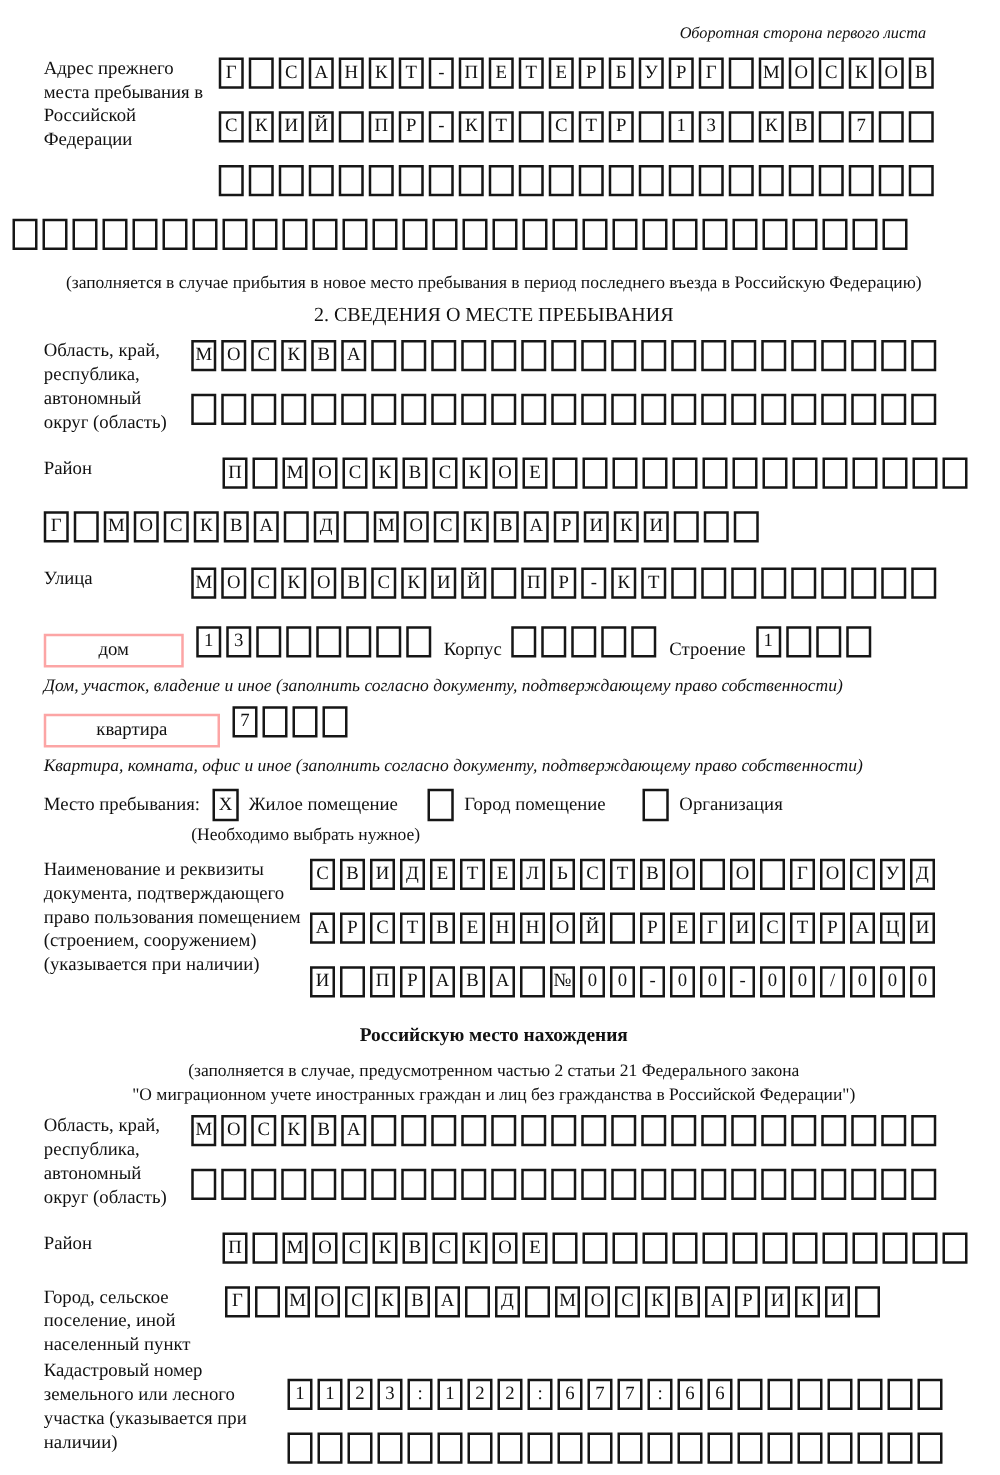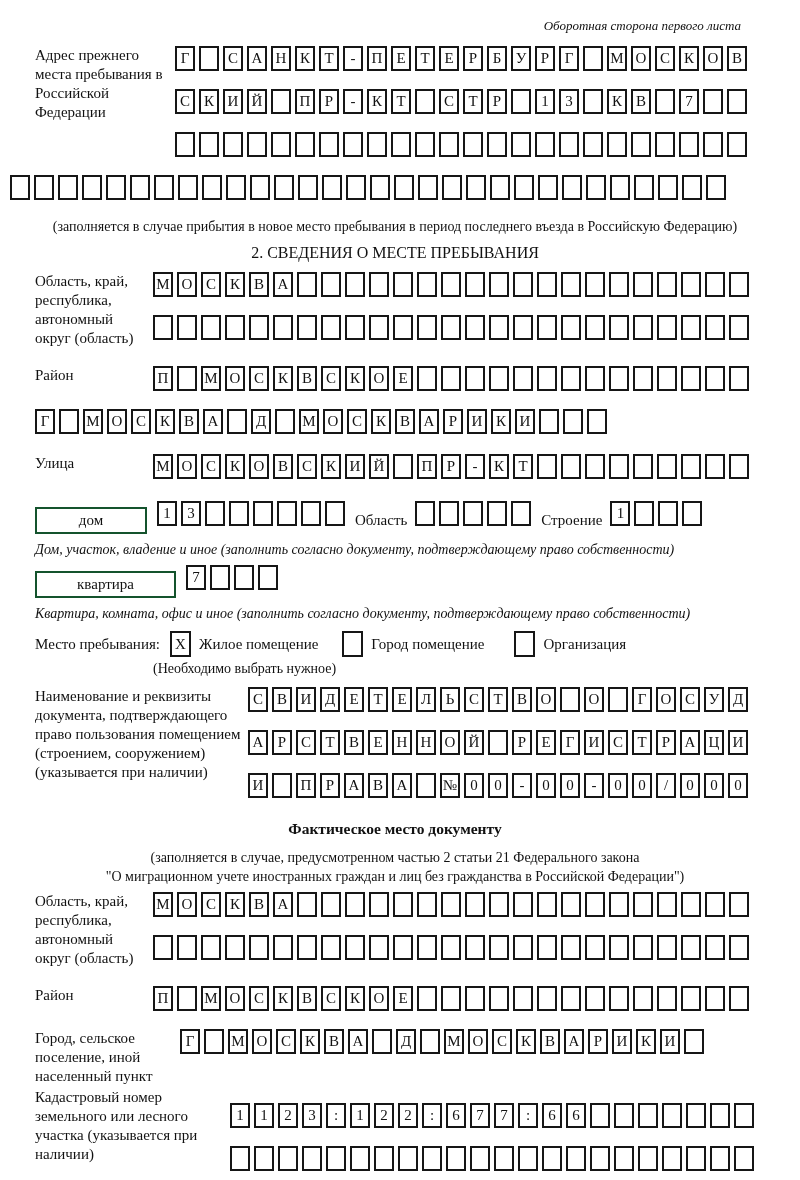--- a/index.html
+++ b/index.html
@@ -28,21 +28,21 @@
   }
   .fullrow { margin-left:-25px; }
 
   .note { font-size:14px; line-height:18px; }
   .center { text-align:center; }
 
   .section-title { text-align:center; font-weight:normal; font-size:16px; margin:8px 0 10px 0; }
   .sub-title { text-align:center; font-weight:bold; font-size:15.5px; margin:6px 0 10px 0; }
 
   .house-row { display:flex; align-items:center; margin:4px 0 2px 0; }
-  .wide-box { border:2px solid #14532d; height:27px; line-height:23px; text-align:center; }
+  .wide-box { border:2px solid #fca5a5; height:27px; line-height:23px; text-align:center; }
   .box-dom { width:112px; margin-right:10px; }
   .box-kv  { width:141px; margin-right:10px; }
   .inline-label { margin:0 8px 0 6px; white-space:nowrap; }
   .house-row .cellrow { margin-bottom:0; }
 
   .note-left { margin:2px 0 6px 0;font-style:italic; }
 
   .stay-row { display:flex; align-items:center; margin-top:8px; }
   .checkbox {
     display:inline-block; width:21px; height:26px; border:2px solid #161616;
@@ -54,21 +54,21 @@
   .gap30 { margin-left:30px; }
   .stay-note { margin:4px 0 10px 118px; font-size:14px; }
 
   .law-note { font-size:14px; line-height:19px; text-align:center; }
 
   .cells-offset { margin-top:15px; }
 
   .stamp-wrap { width:357px; margin:6px 3px 0 auto; }
   .stamp-box { width:357px; height:175px; border:2px solid #161616; }
 
-  .mt2{margin-top:2px;} .mt4{margin-top:4px;} .mt6{margin-top:6px;} .mt8{margin-top:8px;} .mt12{margin-top:12px;}
+  .mt2{margin-top:2px;} .mt4{margin-top:4px;} .mt6{margin-top:6px;} .mt8{margin-top:8px;gap:25px;} .mt12{margin-top:12px;}
 </style>
 </head>
 <body>
 
 <div class="page">
 
   <div class="page-header">Оборотная сторона первого листа</div>
 
   <div class="form-row mt12">
     <div class="label lw140">Адрес прежнего места пребывания в Российской Федерации</div>
@@ -101,21 +101,21 @@
   </div>
 
   <div class="form-row mt2">
     <div class="label lw118">Улица</div>
     <div class="cellrow"><span class="cell">М</span><span class="cell">О</span><span class="cell">С</span><span class="cell">К</span><span class="cell">О</span><span class="cell">В</span><span class="cell">С</span><span class="cell">К</span><span class="cell">И</span><span class="cell">Й</span><span class="cell"></span><span class="cell">П</span><span class="cell">Р</span><span class="cell">-</span><span class="cell">К</span><span class="cell">Т</span><span class="cell"></span><span class="cell"></span><span class="cell"></span><span class="cell"></span><span class="cell"></span><span class="cell"></span><span class="cell"></span><span class="cell"></span><span class="cell"></span></div>
   </div>
 
   <div class="house-row">
     <div class="wide-box box-dom">дом</div>
     <div class="cellrow"><span class="cell">1</span><span class="cell">3</span><span class="cell"></span><span class="cell"></span><span class="cell"></span><span class="cell"></span><span class="cell"></span><span class="cell"></span></div>
-    <span class="inline-label">Область</span>
+    <span class="inline-label">Корпус</span>
     <div class="cellrow"><span class="cell"></span><span class="cell"></span><span class="cell"></span><span class="cell"></span><span class="cell"></span></div>
     <span class="inline-label">Строение</span>
     <div class="cellrow"><span class="cell">1</span><span class="cell"></span><span class="cell"></span><span class="cell"></span></div>
   </div>
   <div class="note note-left">Дом, участок, владение и иное (заполнить согласно документу, подтверждающему право собственности)</div>
 
   <div class="house-row">
     <div class="wide-box box-kv">квартира</div>
     <div class="cellrow"><span class="cell">7</span><span class="cell"></span><span class="cell"></span><span class="cell"></span></div>
   </div>
@@ -134,21 +134,21 @@
 
   <div class="form-row">
     <div class="label lw213">Наименование и реквизиты документа, подтверждающего право пользования помещением (строением, сооружением) (указывается при наличии)</div>
     <div>
       <div class="cellrow"><span class="cell">С</span><span class="cell">В</span><span class="cell">И</span><span class="cell">Д</span><span class="cell">Е</span><span class="cell">Т</span><span class="cell">Е</span><span class="cell">Л</span><span class="cell">Ь</span><span class="cell">С</span><span class="cell">Т</span><span class="cell">В</span><span class="cell">О</span><span class="cell"></span><span class="cell">О</span><span class="cell"></span><span class="cell">Г</span><span class="cell">О</span><span class="cell">С</span><span class="cell">У</span><span class="cell">Д</span></div>
       <div class="cellrow"><span class="cell">А</span><span class="cell">Р</span><span class="cell">С</span><span class="cell">Т</span><span class="cell">В</span><span class="cell">Е</span><span class="cell">Н</span><span class="cell">Н</span><span class="cell">О</span><span class="cell">Й</span><span class="cell"></span><span class="cell">Р</span><span class="cell">Е</span><span class="cell">Г</span><span class="cell">И</span><span class="cell">С</span><span class="cell">Т</span><span class="cell">Р</span><span class="cell">А</span><span class="cell">Ц</span><span class="cell">И</span></div>
       <div class="cellrow"><span class="cell">И</span><span class="cell"></span><span class="cell">П</span><span class="cell">Р</span><span class="cell">А</span><span class="cell">В</span><span class="cell">А</span><span class="cell"></span><span class="cell">№</span><span class="cell">0</span><span class="cell">0</span><span class="cell">-</span><span class="cell">0</span><span class="cell">0</span><span class="cell">-</span><span class="cell">0</span><span class="cell">0</span><span class="cell">/</span><span class="cell">0</span><span class="cell">0</span><span class="cell">0</span></div>
     </div>
   </div>
 
-  <div class="sub-title mt4">Фактическое место документу</div>
+  <div class="sub-title mt4">Российскую место нахождения</div>
   <div class="law-note">(заполняется в случае, предусмотренном частью 2 статьи 21 Федерального закона</div>
   <div class="law-note">"О миграционном учете иностранных граждан и лиц без гражданства в Российской Федерации")</div>
 
   <div class="form-row mt6">
     <div class="label lw118">Область, край, республика, автономный округ (область)</div>
     <div>
       <div class="cellrow"><span class="cell">М</span><span class="cell">О</span><span class="cell">С</span><span class="cell">К</span><span class="cell">В</span><span class="cell">А</span><span class="cell"></span><span class="cell"></span><span class="cell"></span><span class="cell"></span><span class="cell"></span><span class="cell"></span><span class="cell"></span><span class="cell"></span><span class="cell"></span><span class="cell"></span><span class="cell"></span><span class="cell"></span><span class="cell"></span><span class="cell"></span><span class="cell"></span><span class="cell"></span><span class="cell"></span><span class="cell"></span><span class="cell"></span></div>
       <div class="cellrow"><span class="cell"></span><span class="cell"></span><span class="cell"></span><span class="cell"></span><span class="cell"></span><span class="cell"></span><span class="cell"></span><span class="cell"></span><span class="cell"></span><span class="cell"></span><span class="cell"></span><span class="cell"></span><span class="cell"></span><span class="cell"></span><span class="cell"></span><span class="cell"></span><span class="cell"></span><span class="cell"></span><span class="cell"></span><span class="cell"></span><span class="cell"></span><span class="cell"></span><span class="cell"></span><span class="cell"></span><span class="cell"></span></div>
     </div>
   </div>

